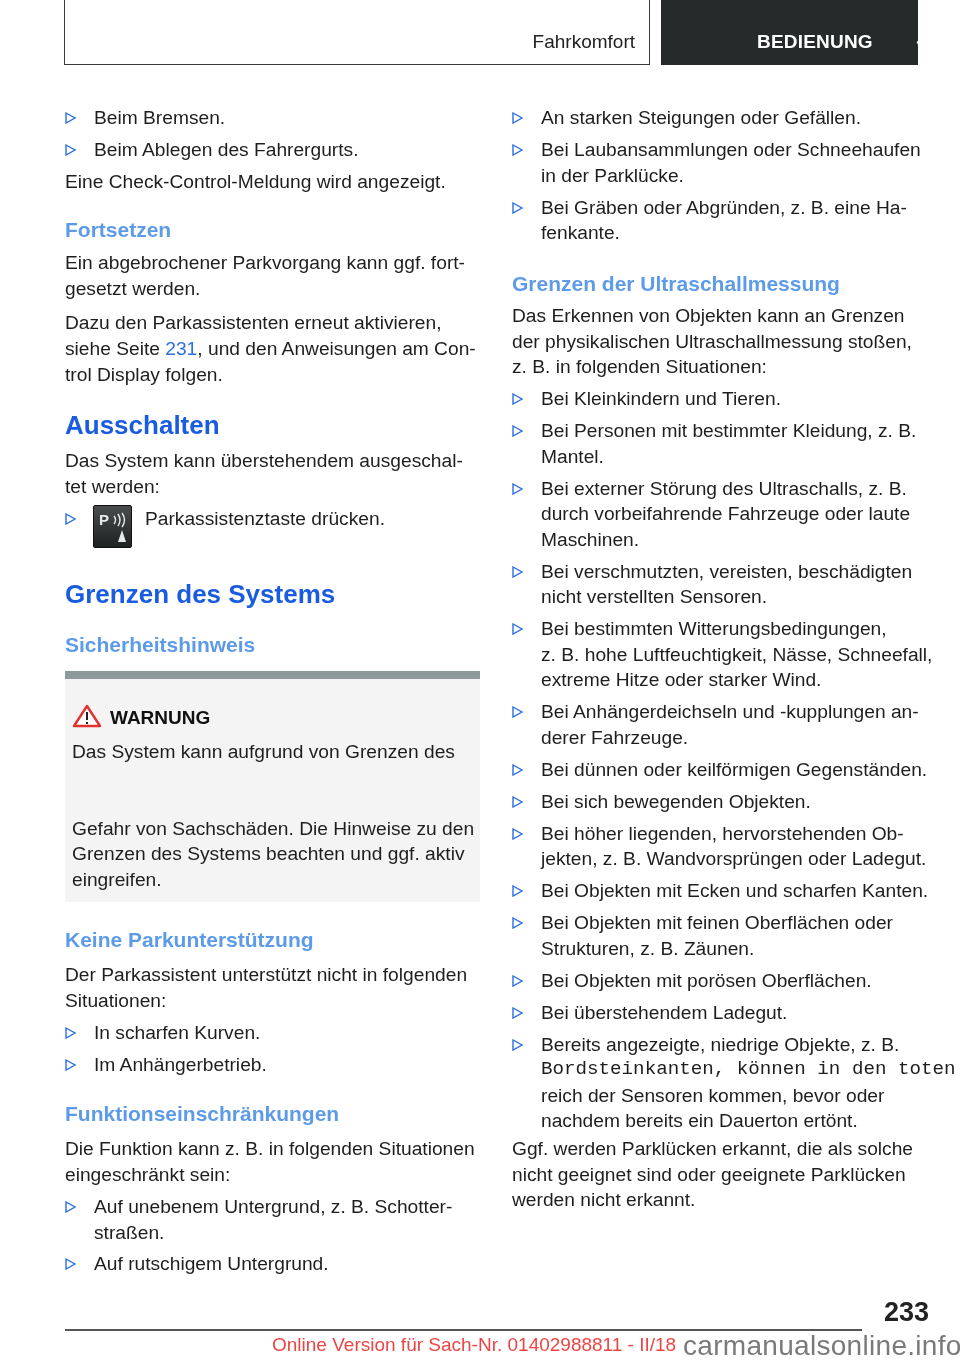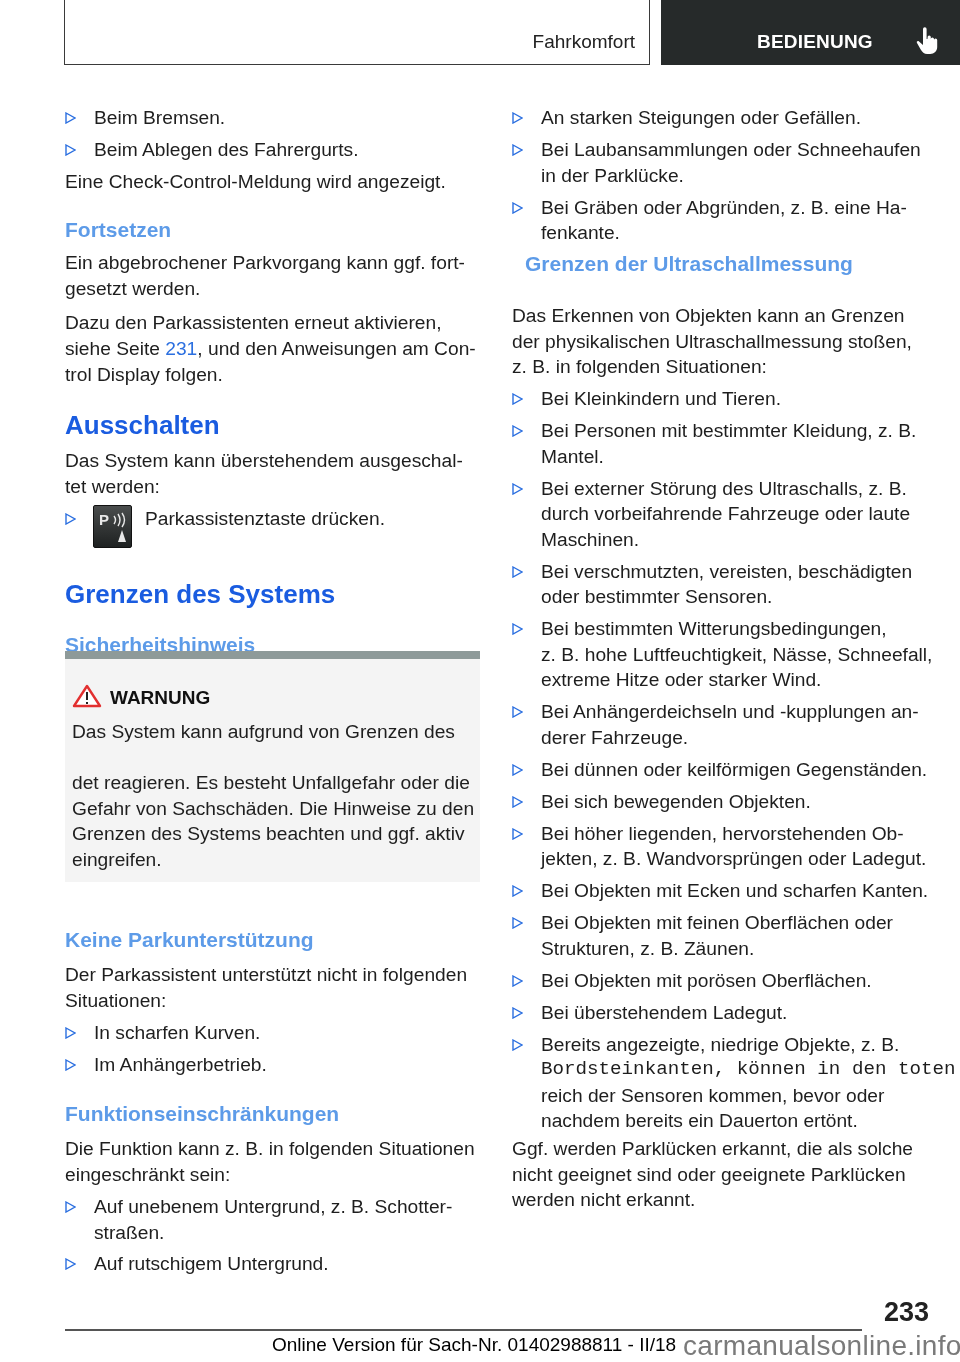--- a/index.html
+++ b/index.html
@@ -2,45 +2,45 @@
 <html><head>
 <meta charset="utf-8">
 <style>
   * { margin:0; padding:0; box-sizing:border-box; }
   html, body { width:960px; height:1362px; background:#ffffff; overflow:hidden; }
   body { position:relative; font-family:"Liberation Sans", sans-serif; color:#1a1a1a; }
 
   
   .hdr-left { position:absolute; left:64px; top:0; width:586px; height:65px; border:1px solid #3a3a3a; border-top:none; background:#fff; }
   .hdr-left .sec { position:absolute; right:14px; top:31px; font-size:19px; color:#222; }
-  .hdr-right { position:absolute; left:661px; top:0; width:299px; height:65px; background:#262a2a; }
+  .hdr-right { position:absolute; left:661px; top:0; width:257px; height:65px; background:#262a2a; }
   .hdr-right .lbl { position:absolute; left:96px; top:31px; font-size:19px; font-weight:bold; color:#fff; letter-spacing:0.2px; }
   .hdr-right .hand { position:absolute; left:255px; top:27px; width:24px; height:28px; }
 
   .p { position:absolute; font-size:19.2px; line-height:25.5px; color:#1e1e1e; white-space:nowrap; }
   .li { position:absolute; font-size:19.2px; line-height:25.5px; color:#1e1e1e; white-space:nowrap; }
   .li .bul { position:absolute; left:0; top:0; color:#2b6fe0; font-size:13px; }
   .li .txt { position:absolute; left:29px; top:0; }
   .li .bul svg { position:absolute; top:7px; left:0; }
 
   .h-light { position:absolute; font-size:21px; font-weight:bold; color:#5d9be8; white-space:nowrap; }
   .h-dark { position:absolute; font-size:26px; font-weight:bold; color:#1a5ce0; white-space:nowrap; }
   .link { color:#2b6fe0; }
 
-  .warn { position:absolute; left:65px; top:651px; width:415px; height:231px; background:#f4f4f4; border-top:8px solid #8e9a99;text-align:center; }
+  .warn { position:absolute; left:65px; top:671px; width:415px; height:231px; background:#f4f4f4; border-top:8px solid #8e9a99;text-align:center; }
   .warn .wt { position:absolute; left:45px; top:28px; font-size:19px; font-weight:bold; color:#111; }
   .warn .wicon { position:absolute; left:7px; top:25px; }
   .warn .wp { position:absolute; left:7px; font-size:19.2px; line-height:25.5px; color:#1e1e1e; white-space:nowrap; }
 
   .pkey { position:absolute; left:93px; top:505px; width:39px; height:43px; background:linear-gradient(#4a4d4d,#1e2121); border-radius:2px; border:1px solid #111; }
   .pkey .pl { position:absolute; left:5px; top:5px; color:#e8e8e8; font-weight:bold; font-size:15px; }
 
   .footer-line { position:absolute; left:65px; top:1329px; width:797px; height:2px; background:#555; }
   .pagenum { position:absolute; left:884px; top:1297px; font-size:27px; font-weight:bold; color:#222; }
-  .footer-text { position:absolute; left:272px; top:1334px; font-size:19px; color:#000000; white-space:nowrap; }
+  .footer-text { position:absolute; left:272px; top:1334px; font-size:19px; color:#ef4444; white-space:nowrap; }
   .watermark { position:absolute; left:683px; top:1330px; font-size:28px; color:#7a7a7a; white-space:nowrap; letter-spacing:0.3px; }
 </style>
 </head>
 <body>
 
 <div class="hdr-left">
   <span class="sec">Fahrkomfort</span>
 </div>
 <div class="hdr-right">
   <span class="lbl">BEDIENUNG</span>
@@ -97,21 +97,20 @@
 <div class="h-light" style="left:65px;top:633px;">Sicherheitshinweis</div>
 
 <div class="warn">
   <svg class="wicon" width="30" height="24" viewBox="0 0 30 24">
     <path d="M15 2 L28 22 L2 22 Z" fill="#fff" stroke="#e23030" stroke-width="2.4" stroke-linejoin="round"></path>
     <rect x="14" y="8" width="2" height="8" fill="#222"></rect>
       <rect x="14" y="18" width="2" height="2" fill="#222"></rect>
   </svg>
   <span class="wt">WARNUNG</span>
   <div class="wp" style="top:60px;">Das System kann aufgrund von Grenzen des</div>
-  <div class="wp" style="top:111px;">det reagieren. Es besteht Unfallgefahr oder die</div>
   <div class="wp" style="top:137px;">Gefahr von Sachschäden. Die Hinweise zu den</div>
   <div class="wp" style="top:162px;">Grenzen des Systems beachten und ggf. aktiv</div>
   <div class="wp" style="top:188px;">eingreifen.</div>
 </div>
 
 <div class="h-light" style="left:65px;top:928px;">Keine Parkunterstützung</div>
 <div class="p" style="left:65px;top:962px;">Der Parkassistent unterstützt nicht in folgenden</div>
 <div class="p" style="left:65px;top:988px;">Situationen:</div>
 <div class="li" style="left:65px;top:1020px;">
   <span class="bul">
@@ -171,21 +170,21 @@
     </div>
     <div class="li" style="left: 512px; top: 194.5px;">
       <span class="bul">
         <svg width="11" height="12">
           <path d="M1 1 L10 6 L1 11 Z" fill="none" stroke="#2b6fe0" stroke-width="1.4"></path>
         </svg>
       </span>
       <span class="txt" style="top: 0px;">Bei Gräben oder Abgründen, z. B. eine Ha-</span>
       <span class="txt" style="top: 25.5px;">fenkante.</span>
     </div>
-    <div class="h-light" style="left: 512px; top: 252px; margin-left: 13px;">Grenzen der Ultraschallmessung</div>
+    <div class="h-light" style="left: 512px; top: 272px;">Grenzen der Ultraschallmessung</div>
     <div class="p" style="left: 512px; top: 303px;">Das Erkennen von Objekten kann an Grenzen</div>
     <div class="p" style="left: 512px; top: 328.5px;">der physikalischen Ultraschallmessung stoßen,</div>
     <div class="p" style="left: 512px; top: 354px;">z. B. in folgenden Situationen:</div>
     <div class="li" style="left: 512px; top: 386px;">
       <span class="bul">
         <svg width="11" height="12">
           <path d="M1 1 L10 6 L1 11 Z" fill="none" stroke="#2b6fe0" stroke-width="1.4"></path>
         </svg>
       </span>
       <span class="txt" style="top: 0px;">Bei Kleinkindern und Tieren.</span>
@@ -209,21 +208,21 @@
       <span class="txt" style="top: 25.5px;">durch vorbeifahrende Fahrzeuge oder laute</span>
       <span class="txt" style="top: 51px;">Maschinen.</span>
     </div>
     <div class="li" style="left: 512px; top: 558.5px;">
       <span class="bul">
         <svg width="11" height="12">
           <path d="M1 1 L10 6 L1 11 Z" fill="none" stroke="#2b6fe0" stroke-width="1.4"></path>
         </svg>
       </span>
       <span class="txt" style="top: 0px;">Bei verschmutzten, vereisten, beschädigten</span>
-      <span class="txt" style="top: 25.5px;">oder bestimmter Sensoren.</span>
+      <span class="txt" style="top: 25.5px;">nicht verstellten Sensoren.</span>
     </div>
     <div class="li" style="left: 512px; top: 616px;">
       <span class="bul">
         <svg width="11" height="12">
           <path d="M1 1 L10 6 L1 11 Z" fill="none" stroke="#2b6fe0" stroke-width="1.4"></path>
         </svg>
       </span>
       <span class="txt" style="top: 0px;">Bei bestimmten Witterungsbedingungen,</span>
       <span class="txt" style="top: 25.5px;">z. B. hohe Luftfeuchtigkeit, Nässe, Schneefall,</span>
       <span class="txt" style="top: 51px;">extreme Hitze oder starker Wind.</span>

